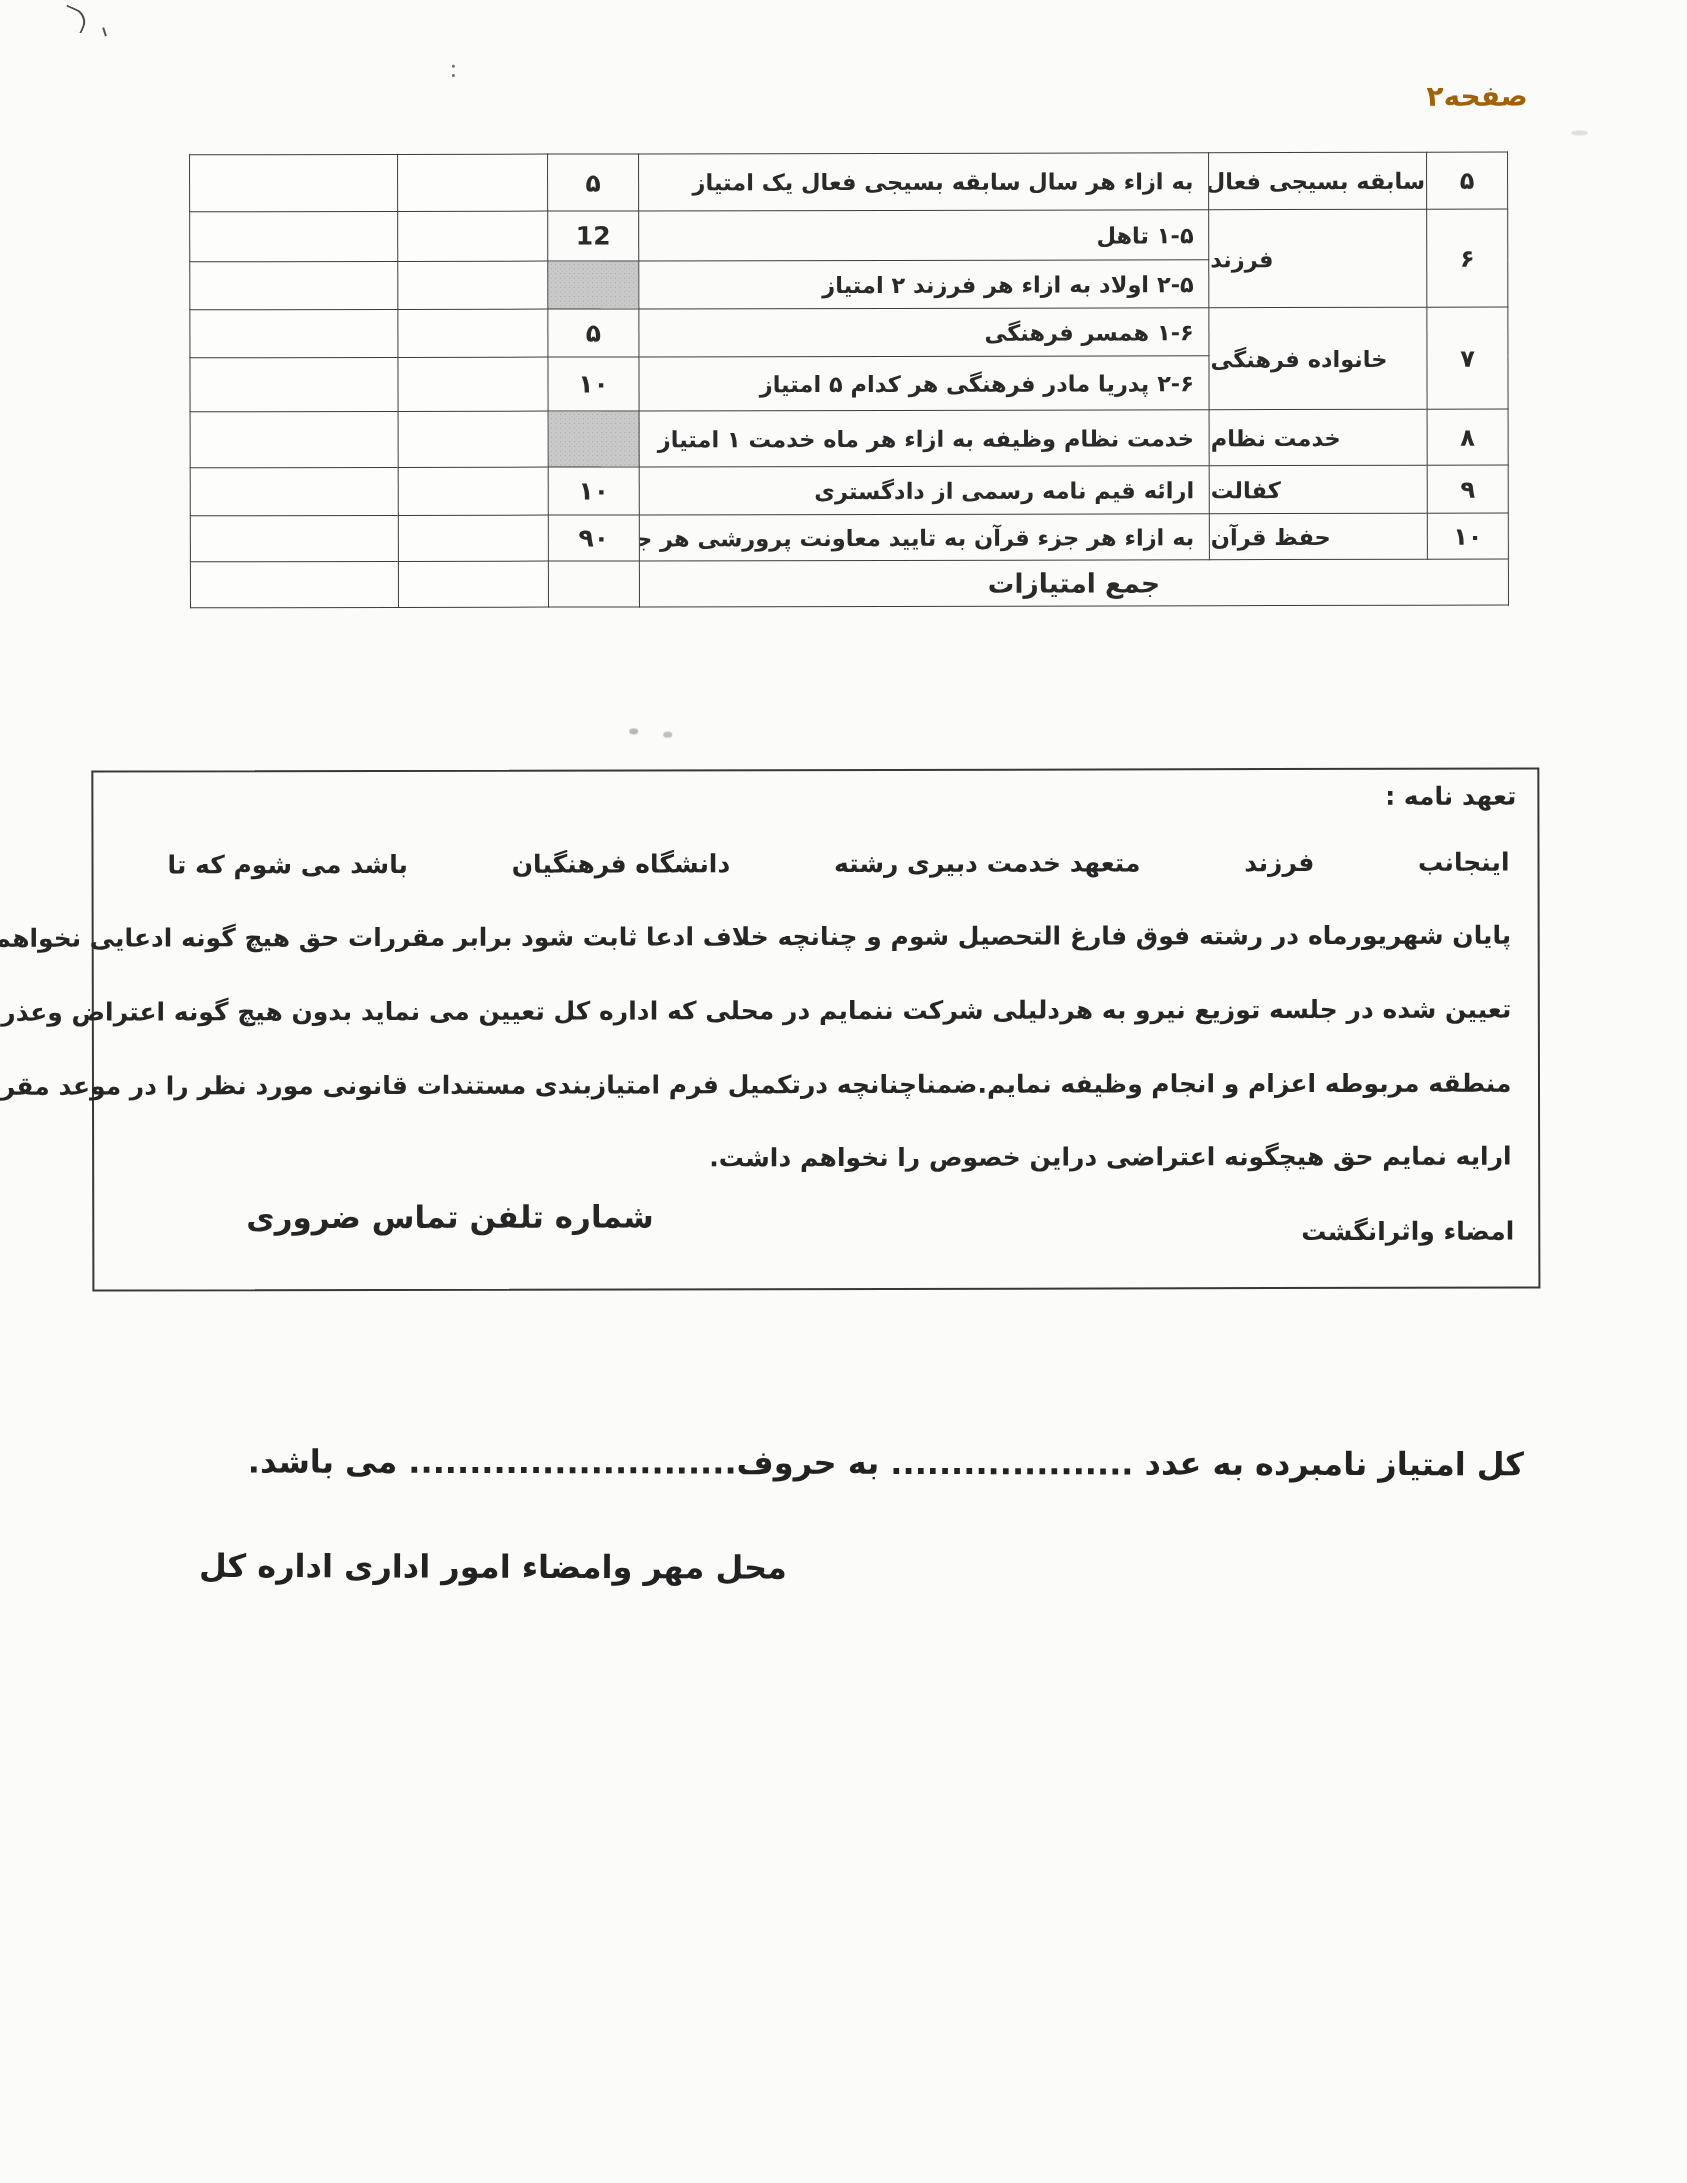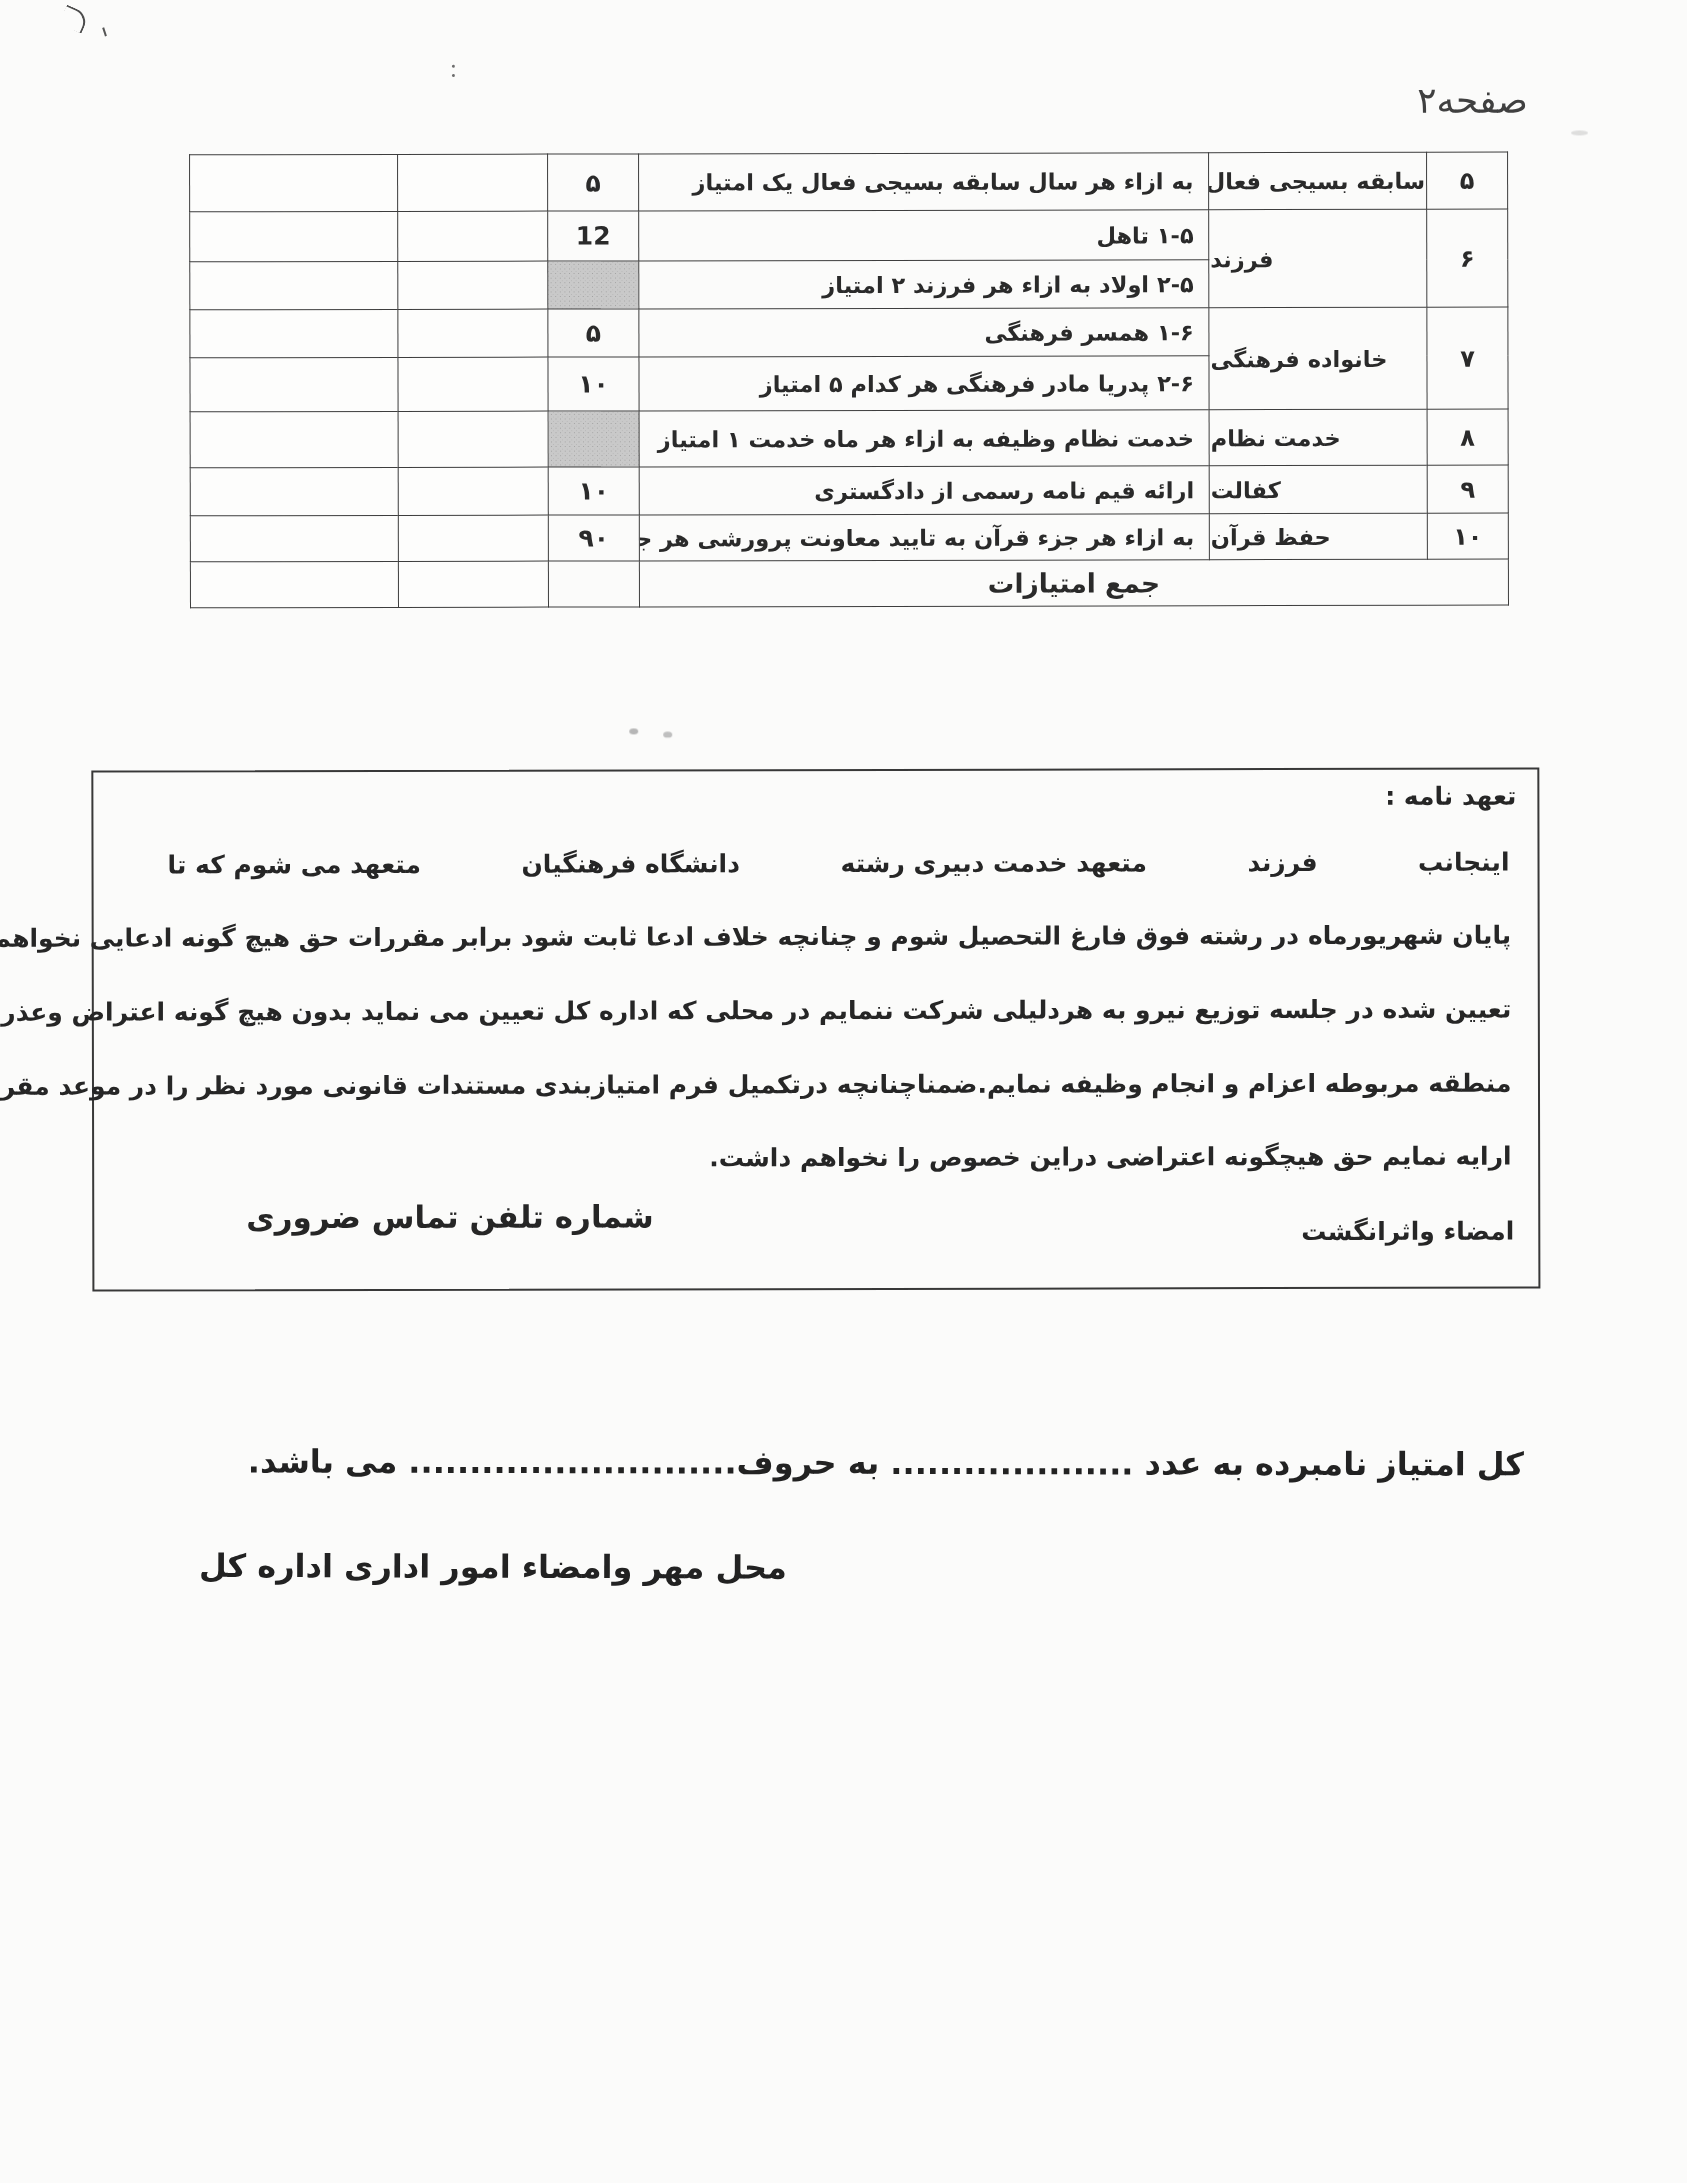--- a/index.html
+++ b/index.html
@@ -9,21 +9,21 @@
     font-family:"DejaVu Sans",sans-serif;
     color:#262626;
     position:relative;
     overflow:hidden;
   }
   .page{position:absolute;inset:0;transform:rotate(-0.12deg);}
 
   
   .page-label{
     position:absolute;top:81px;right:157px;
-    font-size:36px;font-weight:normal;color:#404040;
+    font-size:28px;font-weight:bold;color:#a16207;
   }
 
   
   .score-table{
     position:absolute;top:153px;right:177px;
     border-collapse:collapse;table-layout:fixed;
     width:1319px;
   }
   .score-table td{
     border:1.3px solid #3d3d3d;
@@ -206,21 +206,21 @@
     </table>
 
   <div class="pledge-box">
     <div class="pledge-title">تعهد نامه :</div>
 
     <div class="pledge-intro">
       <span>اینجانب</span>
       <span>فرزند</span>
       <span>متعهد خدمت دبیری رشته</span>
       <span>دانشگاه فرهنگیان</span>
-      <span>متعهد می شوم که تا</span>
+      <span>باشد می شوم که تا</span>
     </div>
 
     <div class="pledge-line l2">پایان شهریورماه در رشته فوق فارغ التحصیل شوم و چنانچه خلاف ادعا ثابت شود برابر مقررات حق هیچ گونه ادعایی نخواهم داشت. چنانچه درموعد</div>
     <div class="pledge-line l3">تعیین شده در جلسه توزیع نیرو به هردلیلی شرکت ننمایم در محلی که اداره کل تعیین می نماید بدون هیچ گونه اعتراض وعذروتاخیری در موعد مقرربه</div>
     <div class="pledge-line l4">منطقه مربوطه اعزام و انجام وظیفه نمایم.ضمناچنانچه درتکمیل فرم امتیازبندی مستندات قانونی مورد نظر را در موعد مقرر به مسئولین مربوطه نتوانستنم</div>
     <div class="pledge-last">ارایه نمایم حق هیچگونه اعتراضی دراین خصوص را نخواهم داشت.</div>
 
     <div class="sig-right">امضاء واثرانگشت</div>
     <div class="sig-left">شماره تلفن تماس ضروری</div>
   </div>

